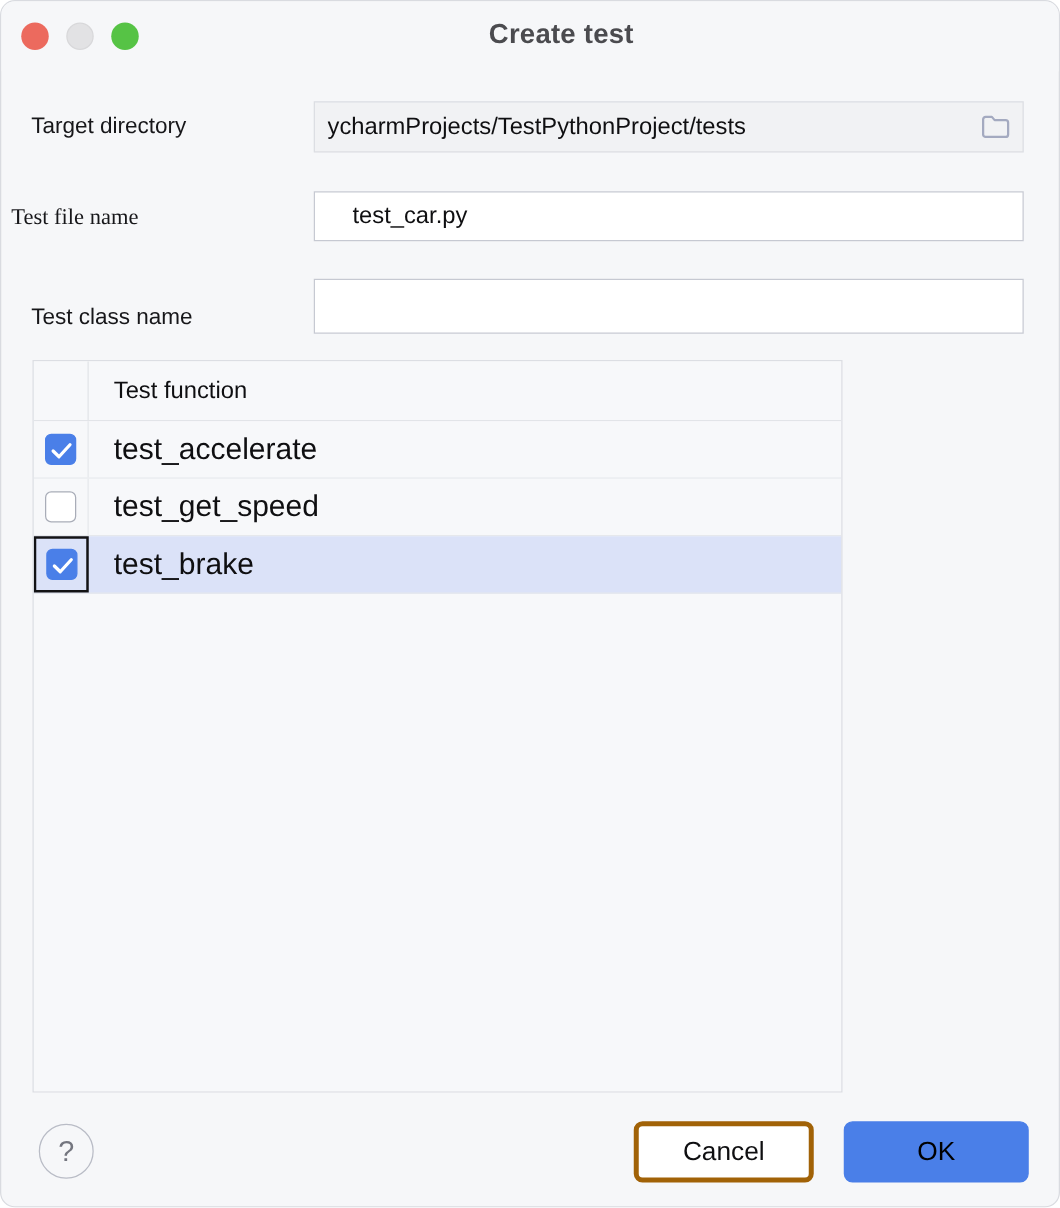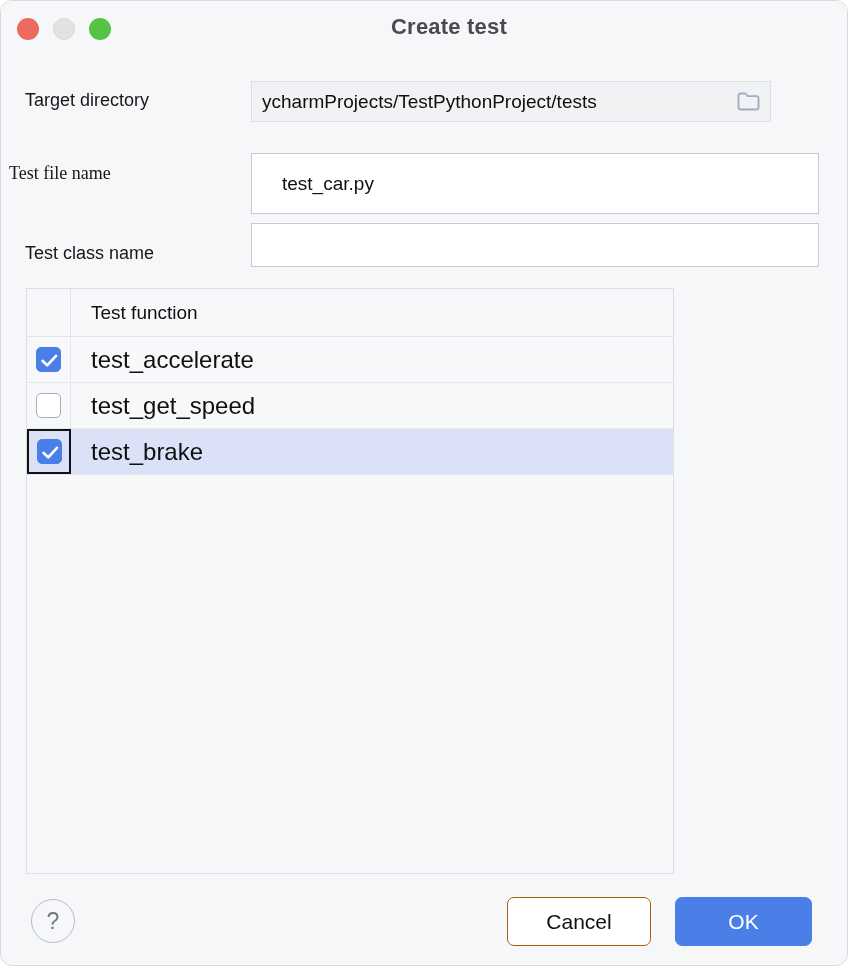--- a/index.html
+++ b/index.html
@@ -94,22 +94,22 @@
     flex: 0 0 auto;
     margin-left: 6px;
     display: block;
   }
 
   
   #label-target-directory { left: 24px;  top: 89px;  }
   #label-test-file-name   { left: 8px;  top: 162px; font-family: Liberation Serif, serif; }
   #label-test-class-name  { left: 24px;  top: 242px; }
 
-  #field-target-directory { left: 250px; top: 80px;  width: 520px; height: 41px; }
-  #field-test-file-name   { left: 250px; top: 152px; width: 568px; height: 61px; padding-left: 30px; }
+  #field-target-directory { left: 250px; top: 80px;  width: 568px; height: 41px; }
+  #field-test-file-name   { left: 250px; top: 152px; width: 568px; height: 40px; padding-left: 30px; }
   #field-test-class-name  { left: 250px; top: 222px; width: 568px; height: 44px; }
 
   
   .table {
     position: absolute;
     left: 25px;
     top: 287px;
     width: 648px;
     height: 586px;
     box-sizing: border-box;
@@ -214,30 +214,30 @@
     font-size: 21px;
     display: flex;
     align-items: center;
     justify-content: center;
   }
   #button-cancel {
     left: 506px;
     top: 896px;
     width: 144px;
     background: #ffffff;
-    border: 1px solid #a16207;
+    border: 4px solid #a16207;
     color: #0f0f11;
   }
   #button-ok {
     left: 674px;
     top: 896px;
-    width: 137px;
+    width: 148px;
     background: #4a7fe8;
     border: 1px solid #4a7fe8;
-    color: #ffffff;
+    color: #000000;
   }
 </style>
 </head>
 <body>
 
 <div class="window">
 
   <div class="titlebar">
     <div class="traffic">
       <span class="light red"></span>

